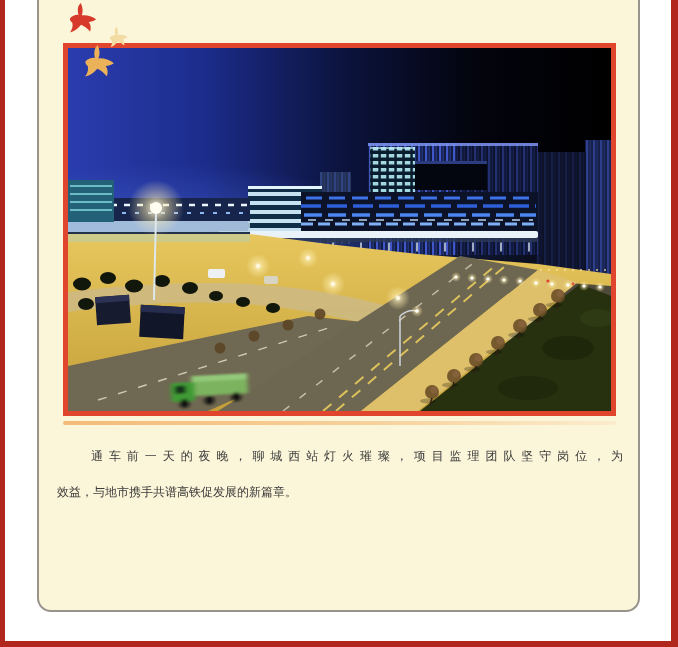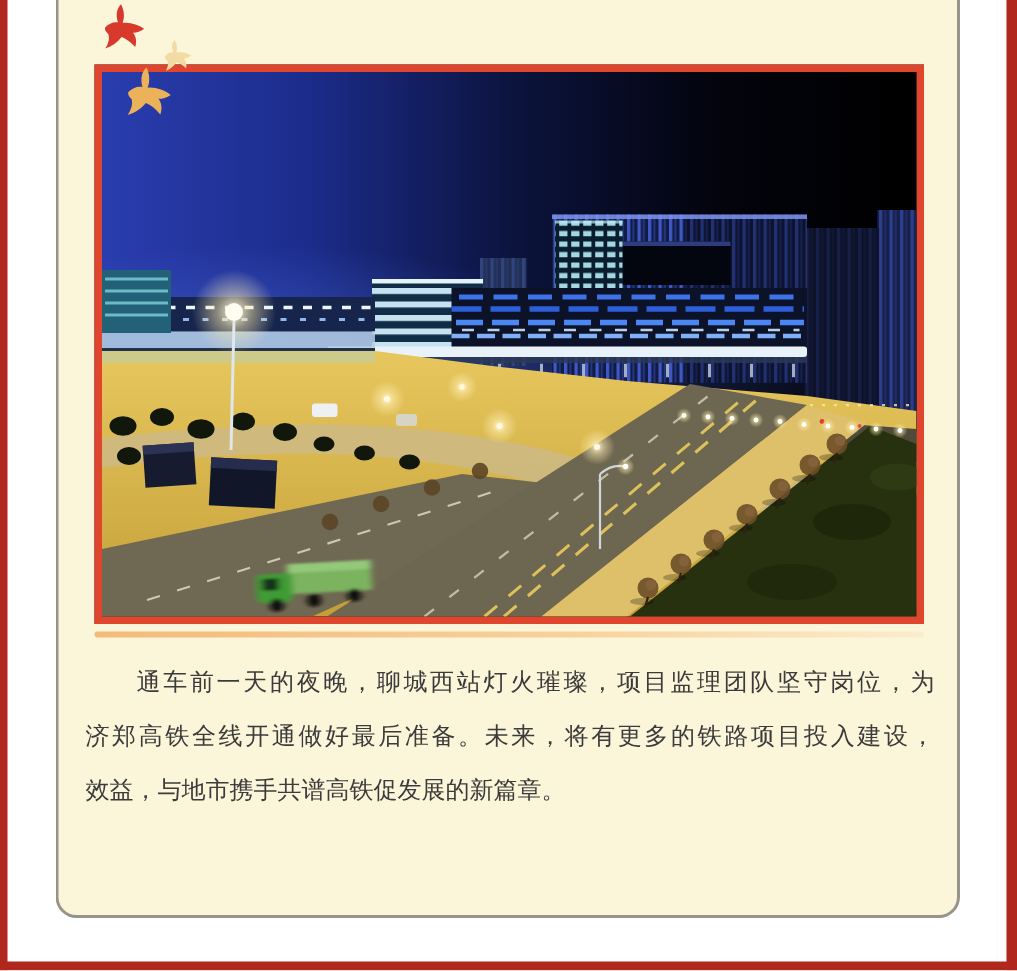--- a/index.html
+++ b/index.html
@@ -10,21 +10,21 @@
         background:#fbf5d9;border:2px solid #98938b;border-top:none;border-radius:0 0 14px 14px;}
   
   .photo-frame{position:absolute;left:63px;top:43px;width:553px;height:373px;box-sizing:border-box;
         border:5px solid #e0462e;background:#060a18;z-index:2;}
   svg.photo{display:block;width:543px;height:363px;}
   
   .divider{position:absolute;left:63px;top:421px;width:553px;height:4px;border-radius:2px;
         background:linear-gradient(90deg,#f3bb79 0%,#f7d09a 55%,#fbeccd 100%);z-index:2;}
   
   .para{position:absolute;left:57px;top:438px;width:566px;z-index:2;color:#3b3b3b;
-        font-size:16px;line-height:36px;letter-spacing:0;}
+        font-size:12px;line-height:36px;letter-spacing:0;}
   .para .tline{height:36px;overflow:hidden;text-align:justify;}
   .para .jline{text-align-last:justify;}
   .para .indent{padding-left:34px;}
   
   .bird{position:absolute;z-index:5;}
   .bird-red{left:64px;top:2px;width:36px;height:34px;color:#d7392a;transform:rotate(-6deg);}
   .bird-cream{left:106px;top:26px;width:24px;height:23px;color:#f3dca3;transform:rotate(-10deg);}
   .bird-gold{left:79px;top:44px;width:39px;height:37px;color:#ecb259;transform:rotate(-4deg);}
   
   .edge{position:absolute;background:#b1271e;z-index:8;}
@@ -275,21 +275,20 @@
         <circle cx="141" cy="352" r="4.5" fill="#0d0d0d"></circle>
         <circle cx="168" cy="350" r="4.5" fill="#0d0d0d"></circle>
       </g>
     </svg>
   </div>
 
   <div class="divider"></div>
 
   <div class="para">
     <div class="tline jline indent">通车前一天的夜晚，聊城西站灯火璀璨，项目监理团队坚守岗位，为</div>
-    <div class="tline jline">济郑高铁全线开通做好最后准备。未来，将有更多的铁路项目投入建设，</div>
     <div class="tline">效益，与地市携手共谱高铁促发展的新篇章。</div>
   </div>
 
   <svg class="bird bird-red" viewBox="0 0 40 40" aria-hidden="true">
     <path fill="currentColor" d="M6 18 C9 15 13 14 16.5 14.8 C15.5 9 16.5 4 20.5 1 C22.5 6.5 22.3 11.5 20.2 15.6 C26 15.5 32 18 36.5 22 C33.5 23.8 30.5 24.4 27.5 24.2 C29.5 27.5 29.8 31.5 28 35.5 C25 31.5 22 28.5 18.2 26.6 C14.5 30.5 10 33.2 4.5 34.2 C7.5 30.5 8.8 26.8 8.2 23.2 C6.5 21.5 5.5 19.8 6 18 Z"></path>
   </svg>
   <svg class="bird bird-cream" viewBox="0 0 40 40" aria-hidden="true">
     <path fill="currentColor" d="M6 18 C9 15 13 14 16.5 14.8 C15.5 9 16.5 4 20.5 1 C22.5 6.5 22.3 11.5 20.2 15.6 C26 15.5 32 18 36.5 22 C33.5 23.8 30.5 24.4 27.5 24.2 C29.5 27.5 29.8 31.5 28 35.5 C25 31.5 22 28.5 18.2 26.6 C14.5 30.5 10 33.2 4.5 34.2 C7.5 30.5 8.8 26.8 8.2 23.2 C6.5 21.5 5.5 19.8 6 18 Z"></path>
   </svg>
   <svg class="bird bird-gold" viewBox="0 0 40 40" aria-hidden="true">

